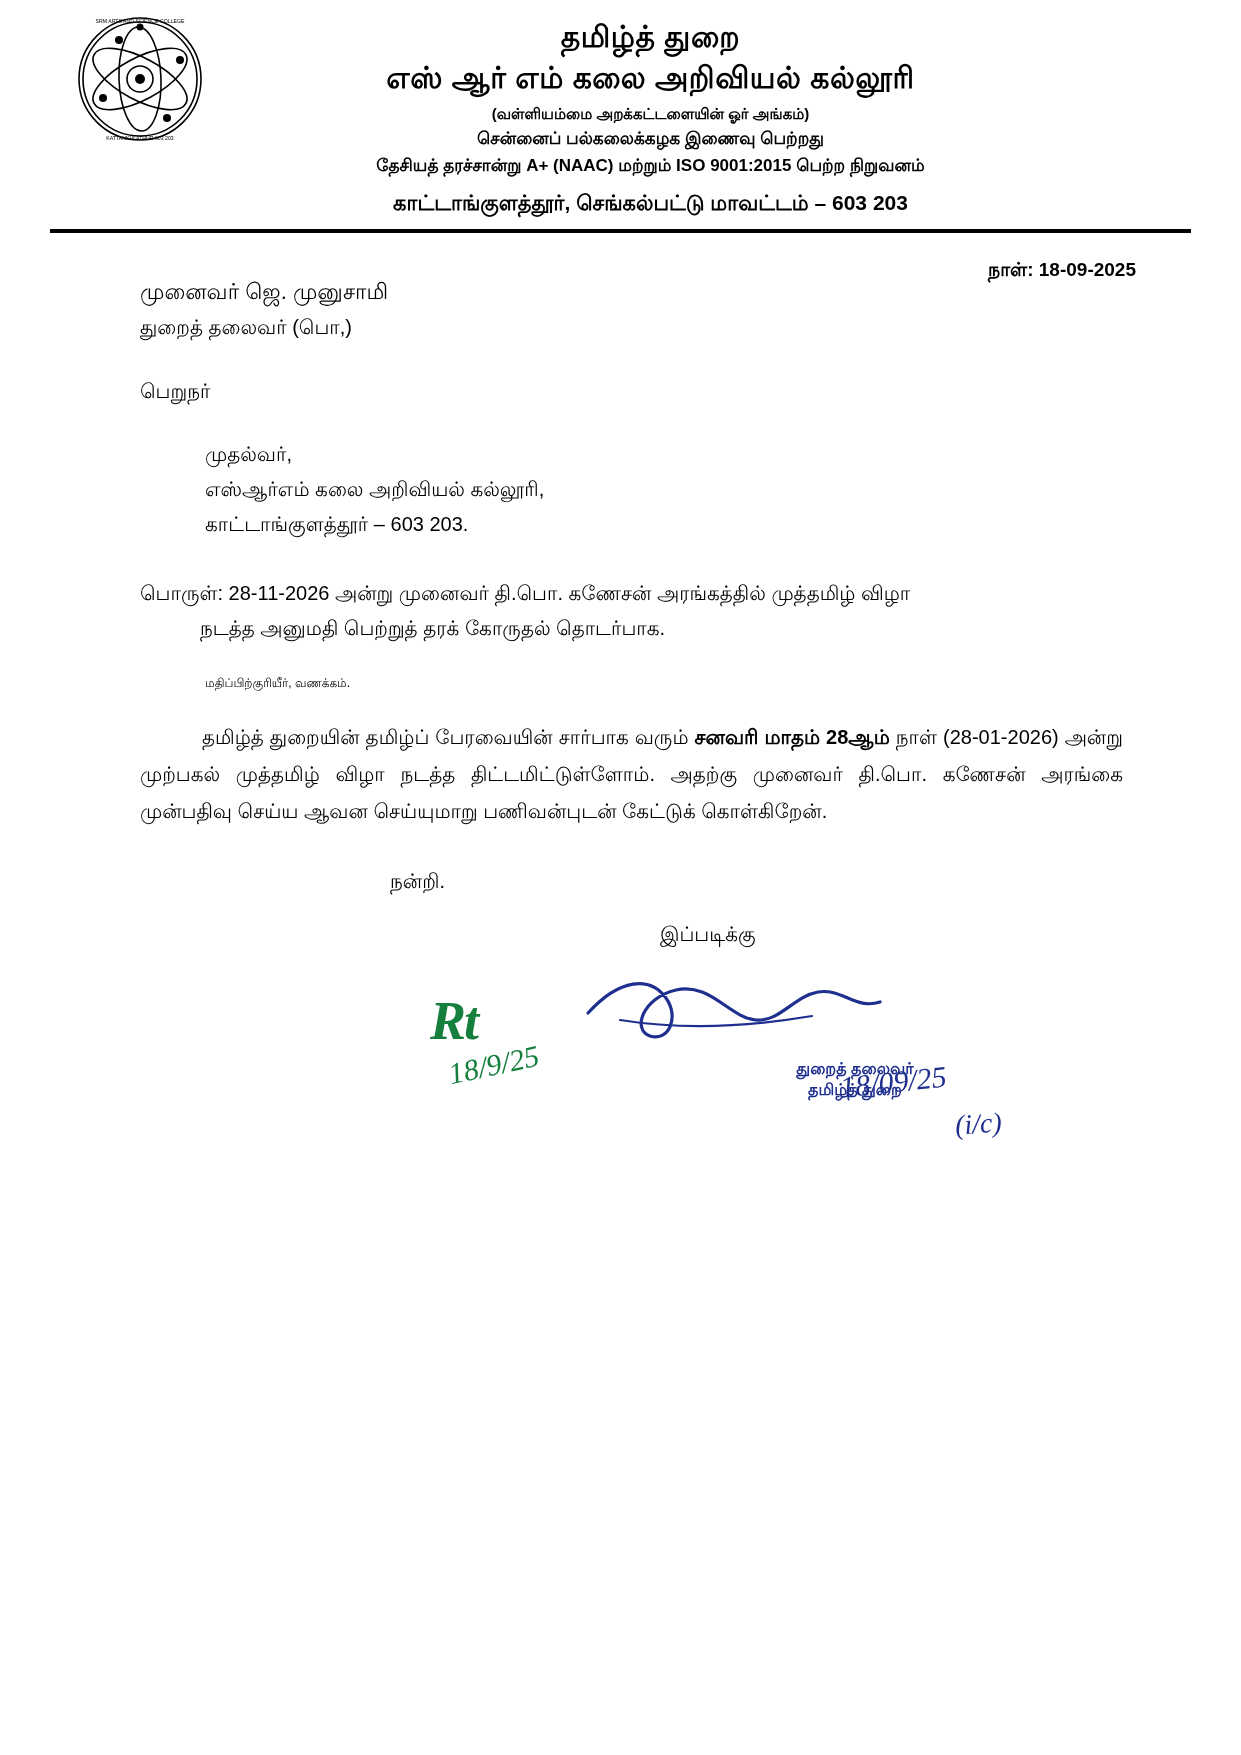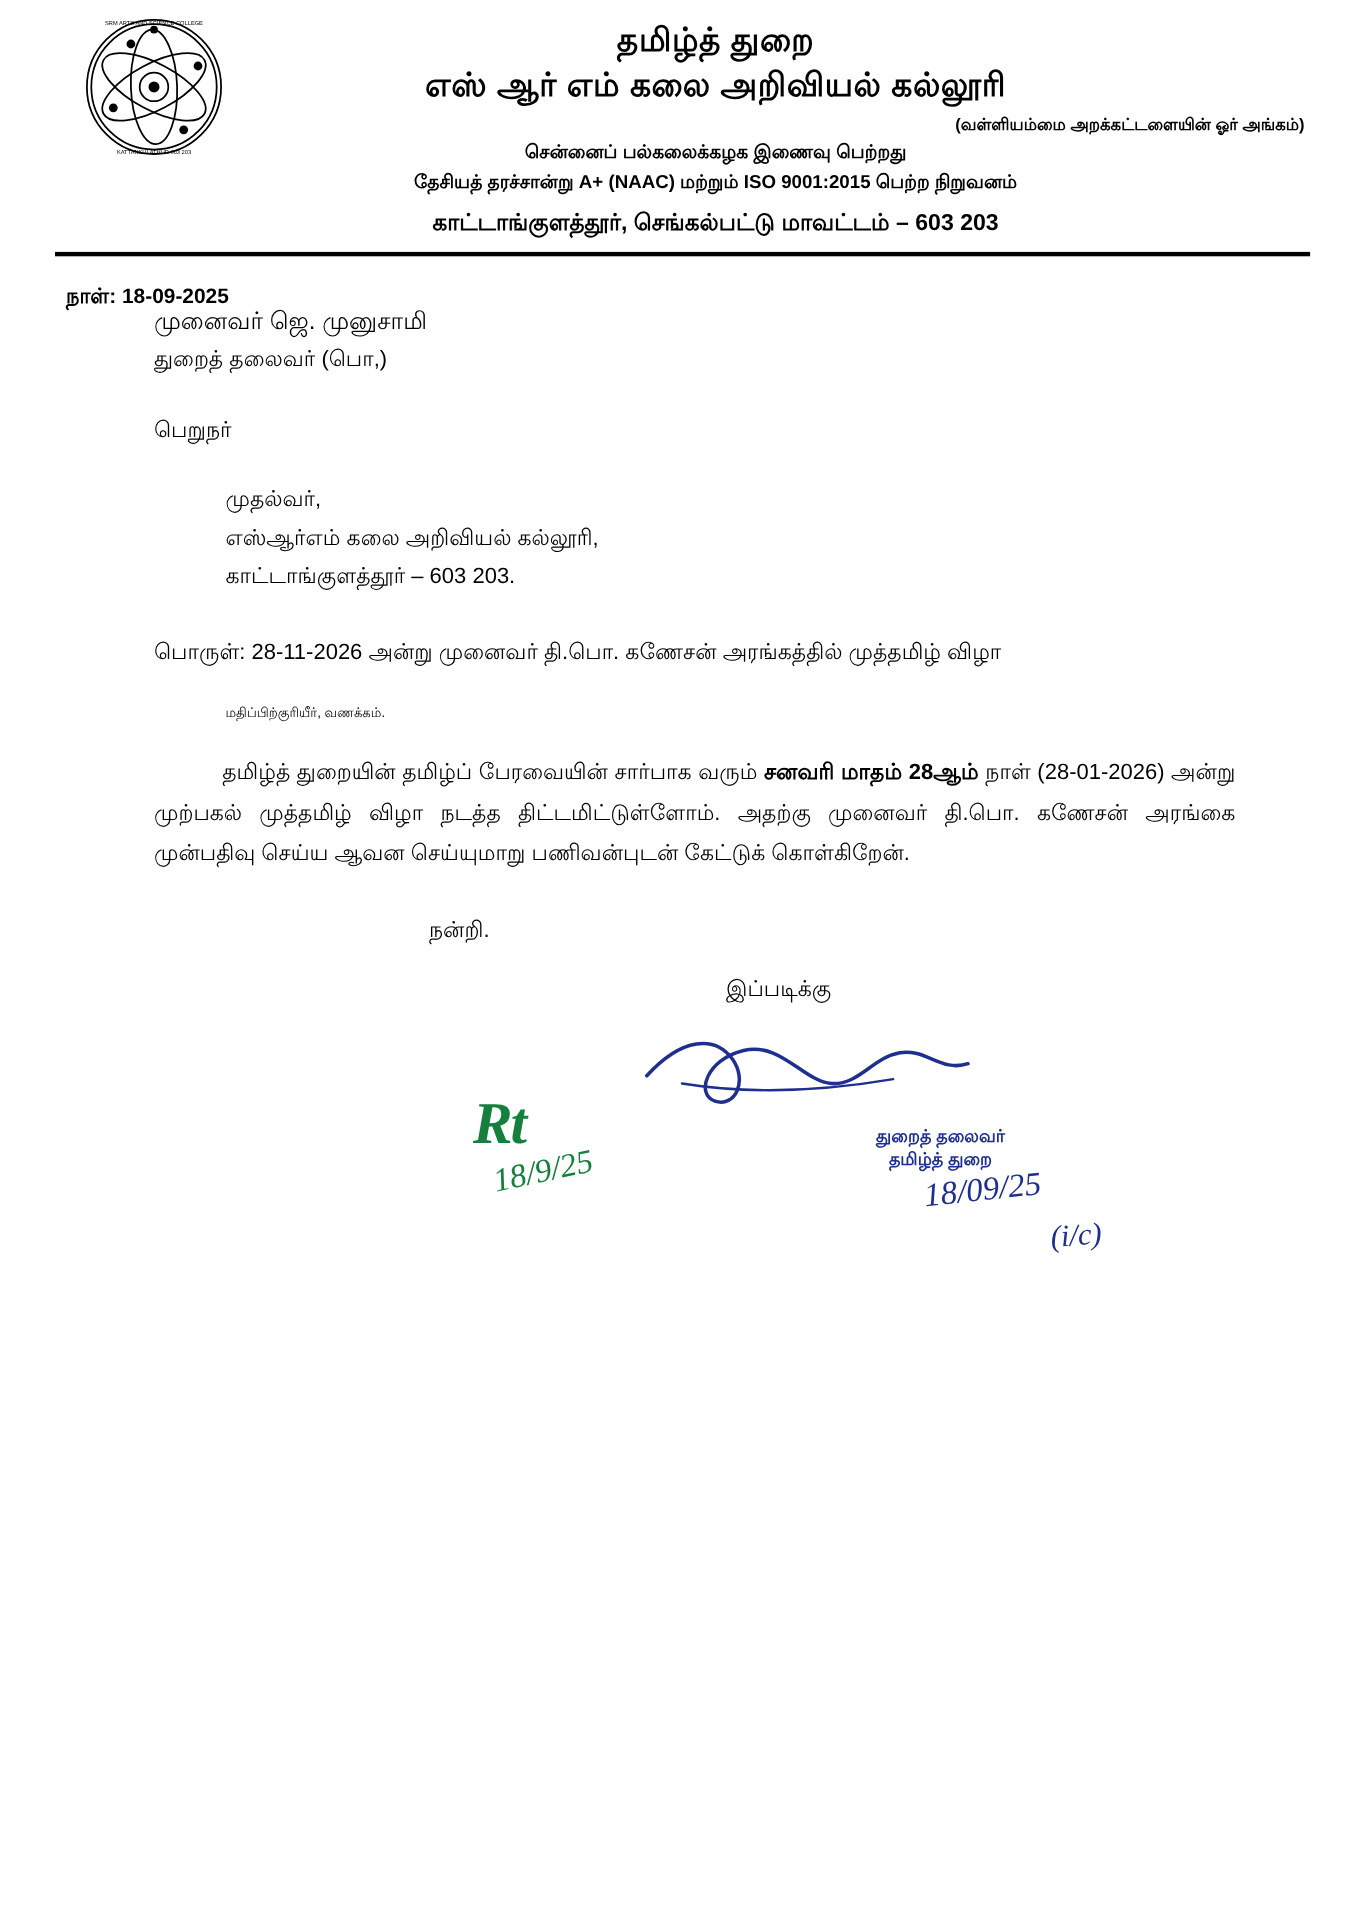--- a/index.html
+++ b/index.html
@@ -52,21 +52,20 @@
     font-weight: bold;
     letter-spacing: 0.5px;
     line-height: 1.3;
     margin-top: 2px;
   }
   .org-sub1 {
     font-size: 15px;
     font-weight: bold;
     margin-top: 6px;
     line-height: 1.4;
-    text-align: right;
   }
   .org-sub2 {
     font-size: 17px;
     font-weight: bold;
     margin-top: 3px;
     line-height: 1.4;
   }
   .org-sub3 {
     font-size: 17px;
     font-weight: bold;
@@ -85,21 +84,21 @@
     background: #000000;
   }
 
   
   .body-wrap {
     padding: 0 60px 0 60px;
     font-size: 20px;
     line-height: 1.55;
   }
   .date-line {
-    text-align: left;
+    text-align: right;
     font-weight: bold;
     font-size: 19px;
     margin-top: 22px;
     padding-right: 45px;
   }
   .from-block {
     margin-top: -10px;
     padding-left: 80px;
   }
   .from-name {
@@ -283,20 +282,21 @@
     <div class="to-label">பெறுநர்</div>
 
     <div class="to-block">
       <div>முதல்வர்,</div>
       <div>எஸ்ஆர்எம் கலை அறிவியல் கல்லூரி,</div>
       <div>காட்டாங்குளத்தூர் – 603 203.</div>
     </div>
 
     <div class="subject">
       <span>பொருள்: 28-11-2026 அன்று முனைவர் தி.பொ. கணேசன் அரங்கத்தில் முத்தமிழ் விழா</span>
+      <span class="cont">நடத்த அனுமதி பெற்றுத் தரக் கோருதல் தொடர்பாக.</span>
     </div>
 
     <div class="salutation">மதிப்பிற்குரியீர், வணக்கம்.</div>
 
     <div class="para"><span>தமிழ்த் துறையின் தமிழ்ப் பேரவையின் சார்பாக வரும் </span><b>சனவரி மாதம் 28ஆம்</b><span> நாள் (28-01-2026) அன்று முற்பகல் முத்தமிழ் விழா நடத்த திட்டமிட்டுள்ளோம். அதற்கு முனைவர் தி.பொ. கணேசன் அரங்கை முன்பதிவு செய்ய ஆவன செய்யுமாறு பணிவன்புடன் கேட்டுக் கொள்கிறேன்.</span></div>
 
     <div class="thanks">நன்றி.</div>
 
     <div class="closing">இப்படிக்கு</div>
 

